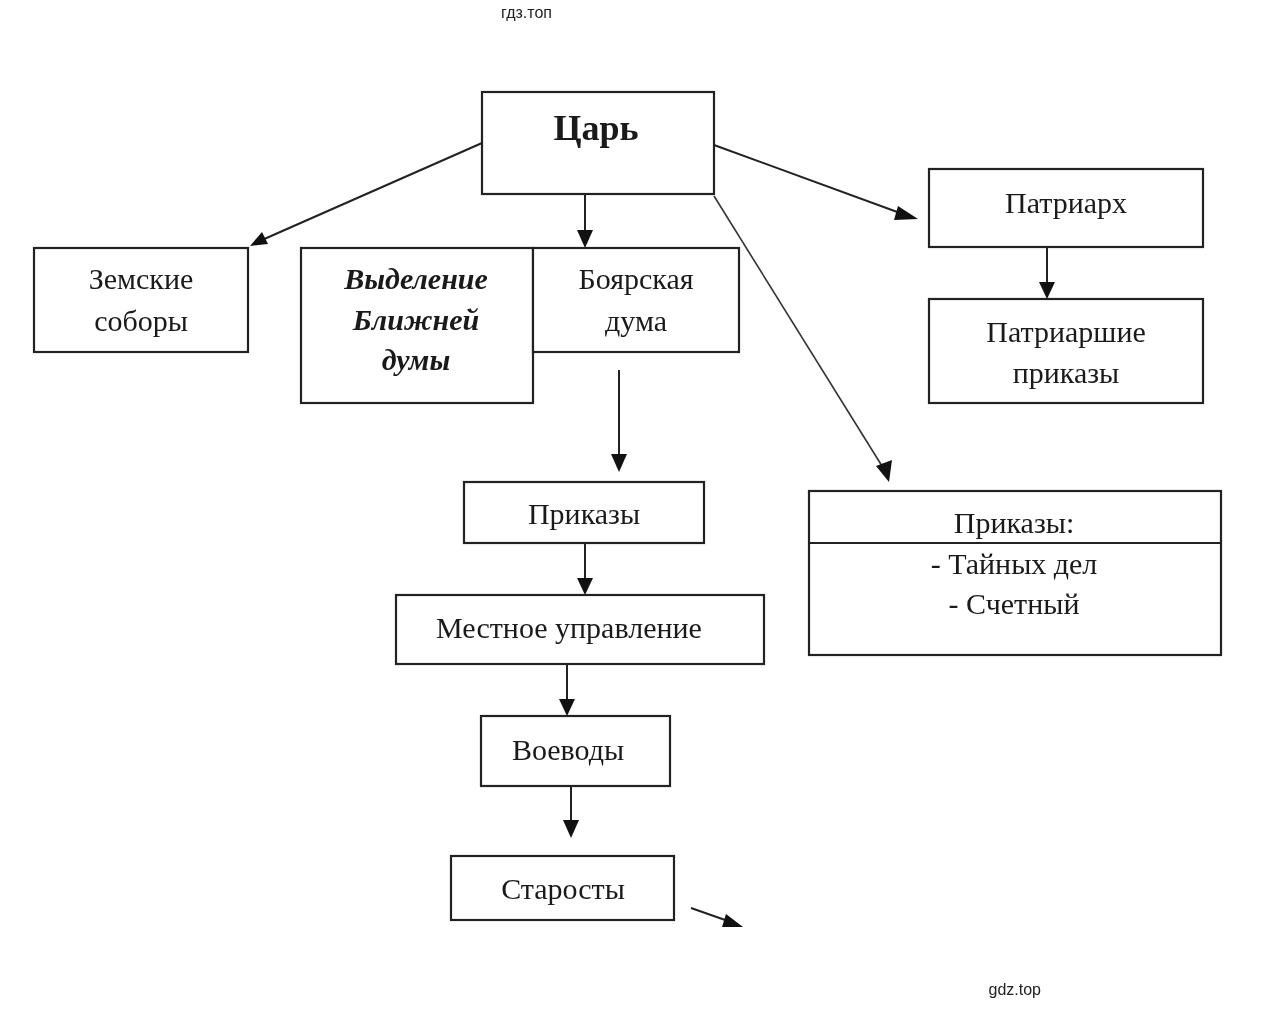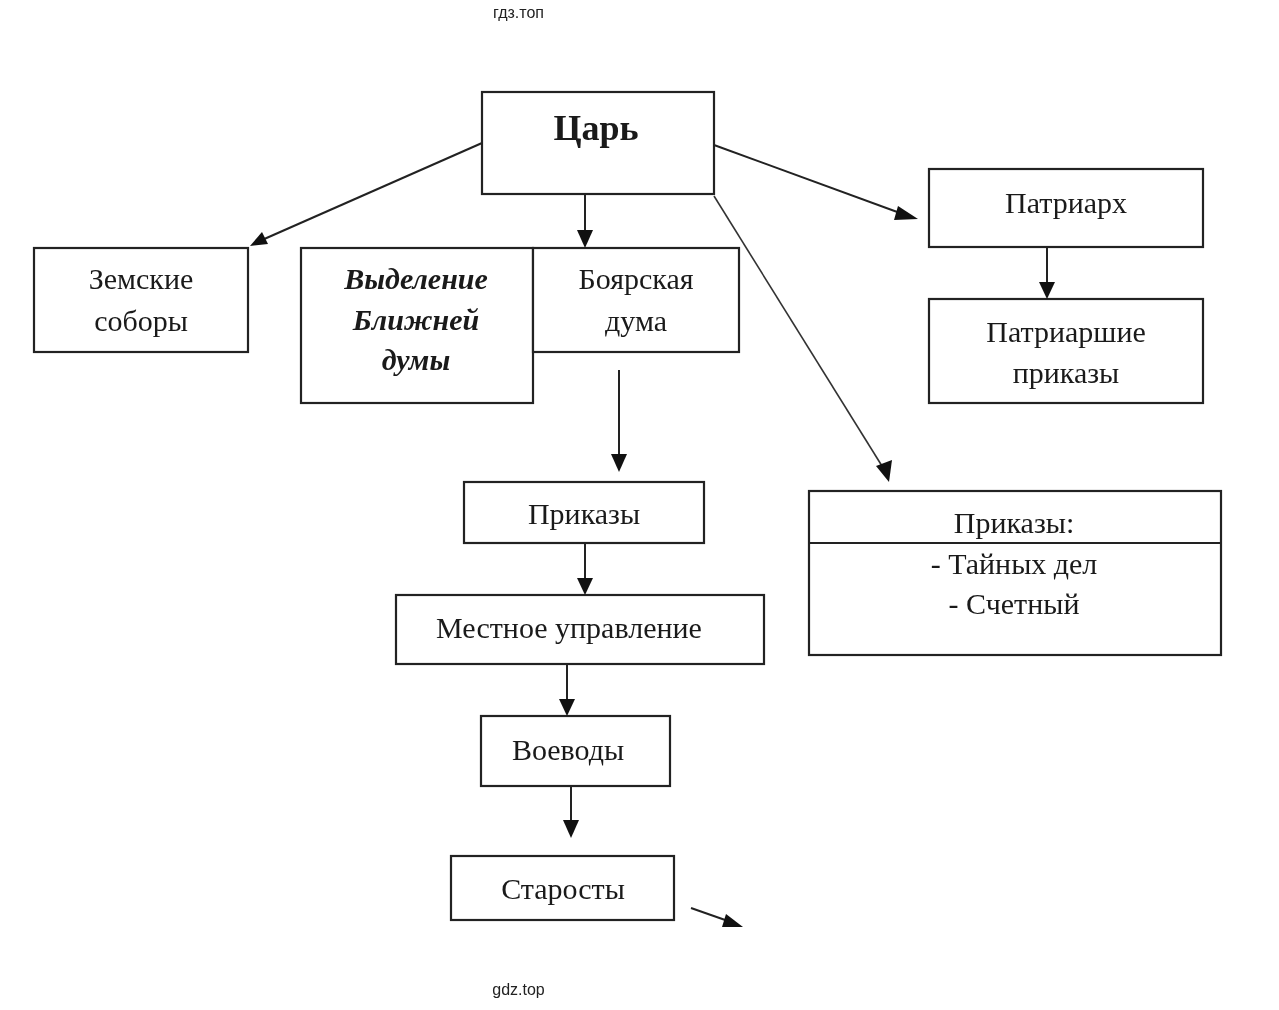--- a/index.html
+++ b/index.html
@@ -1,20 +1,20 @@
 <!DOCTYPE html>
 <html><head>
 <meta charset="utf-8">
 <style>
   html, body { margin: 0; padding: 0; background: #ffffff; }
   body { width: 1279px; height: 1010px; position: relative; overflow: hidden; }
-  .wm { position: absolute; left: 4px; width: 1029px; text-align: center;
+  .wm { position: absolute; left: 12px; width: 1029px; text-align: center;
         font-family: "Liberation Sans", sans-serif; font-size: 16px; color: #222; }
   .wm-top { top: 4px; }
-  .wm-bottom { top: 981px; }
+  .wm-bottom { top: 981px; text-align: right; }
   svg.diagram { position: absolute; left: 0; top: 0; }
   .box { fill: #ffffff; stroke: #222; stroke-width: 2.2; }
   .line { stroke: #222; stroke-width: 2; fill: none; }
   .thin { stroke: #333; stroke-width: 1.6; fill: none; }
   .head { fill: #111; }
   .t { font-family: "Liberation Serif", serif; font-size: 30px; fill: #1a1a1a; text-anchor: middle; }
   .t-bold { font-weight: bold; font-size: 36px; }
   .t-ital { font-style: italic; font-weight: bold; }
 </style>
 </head>

